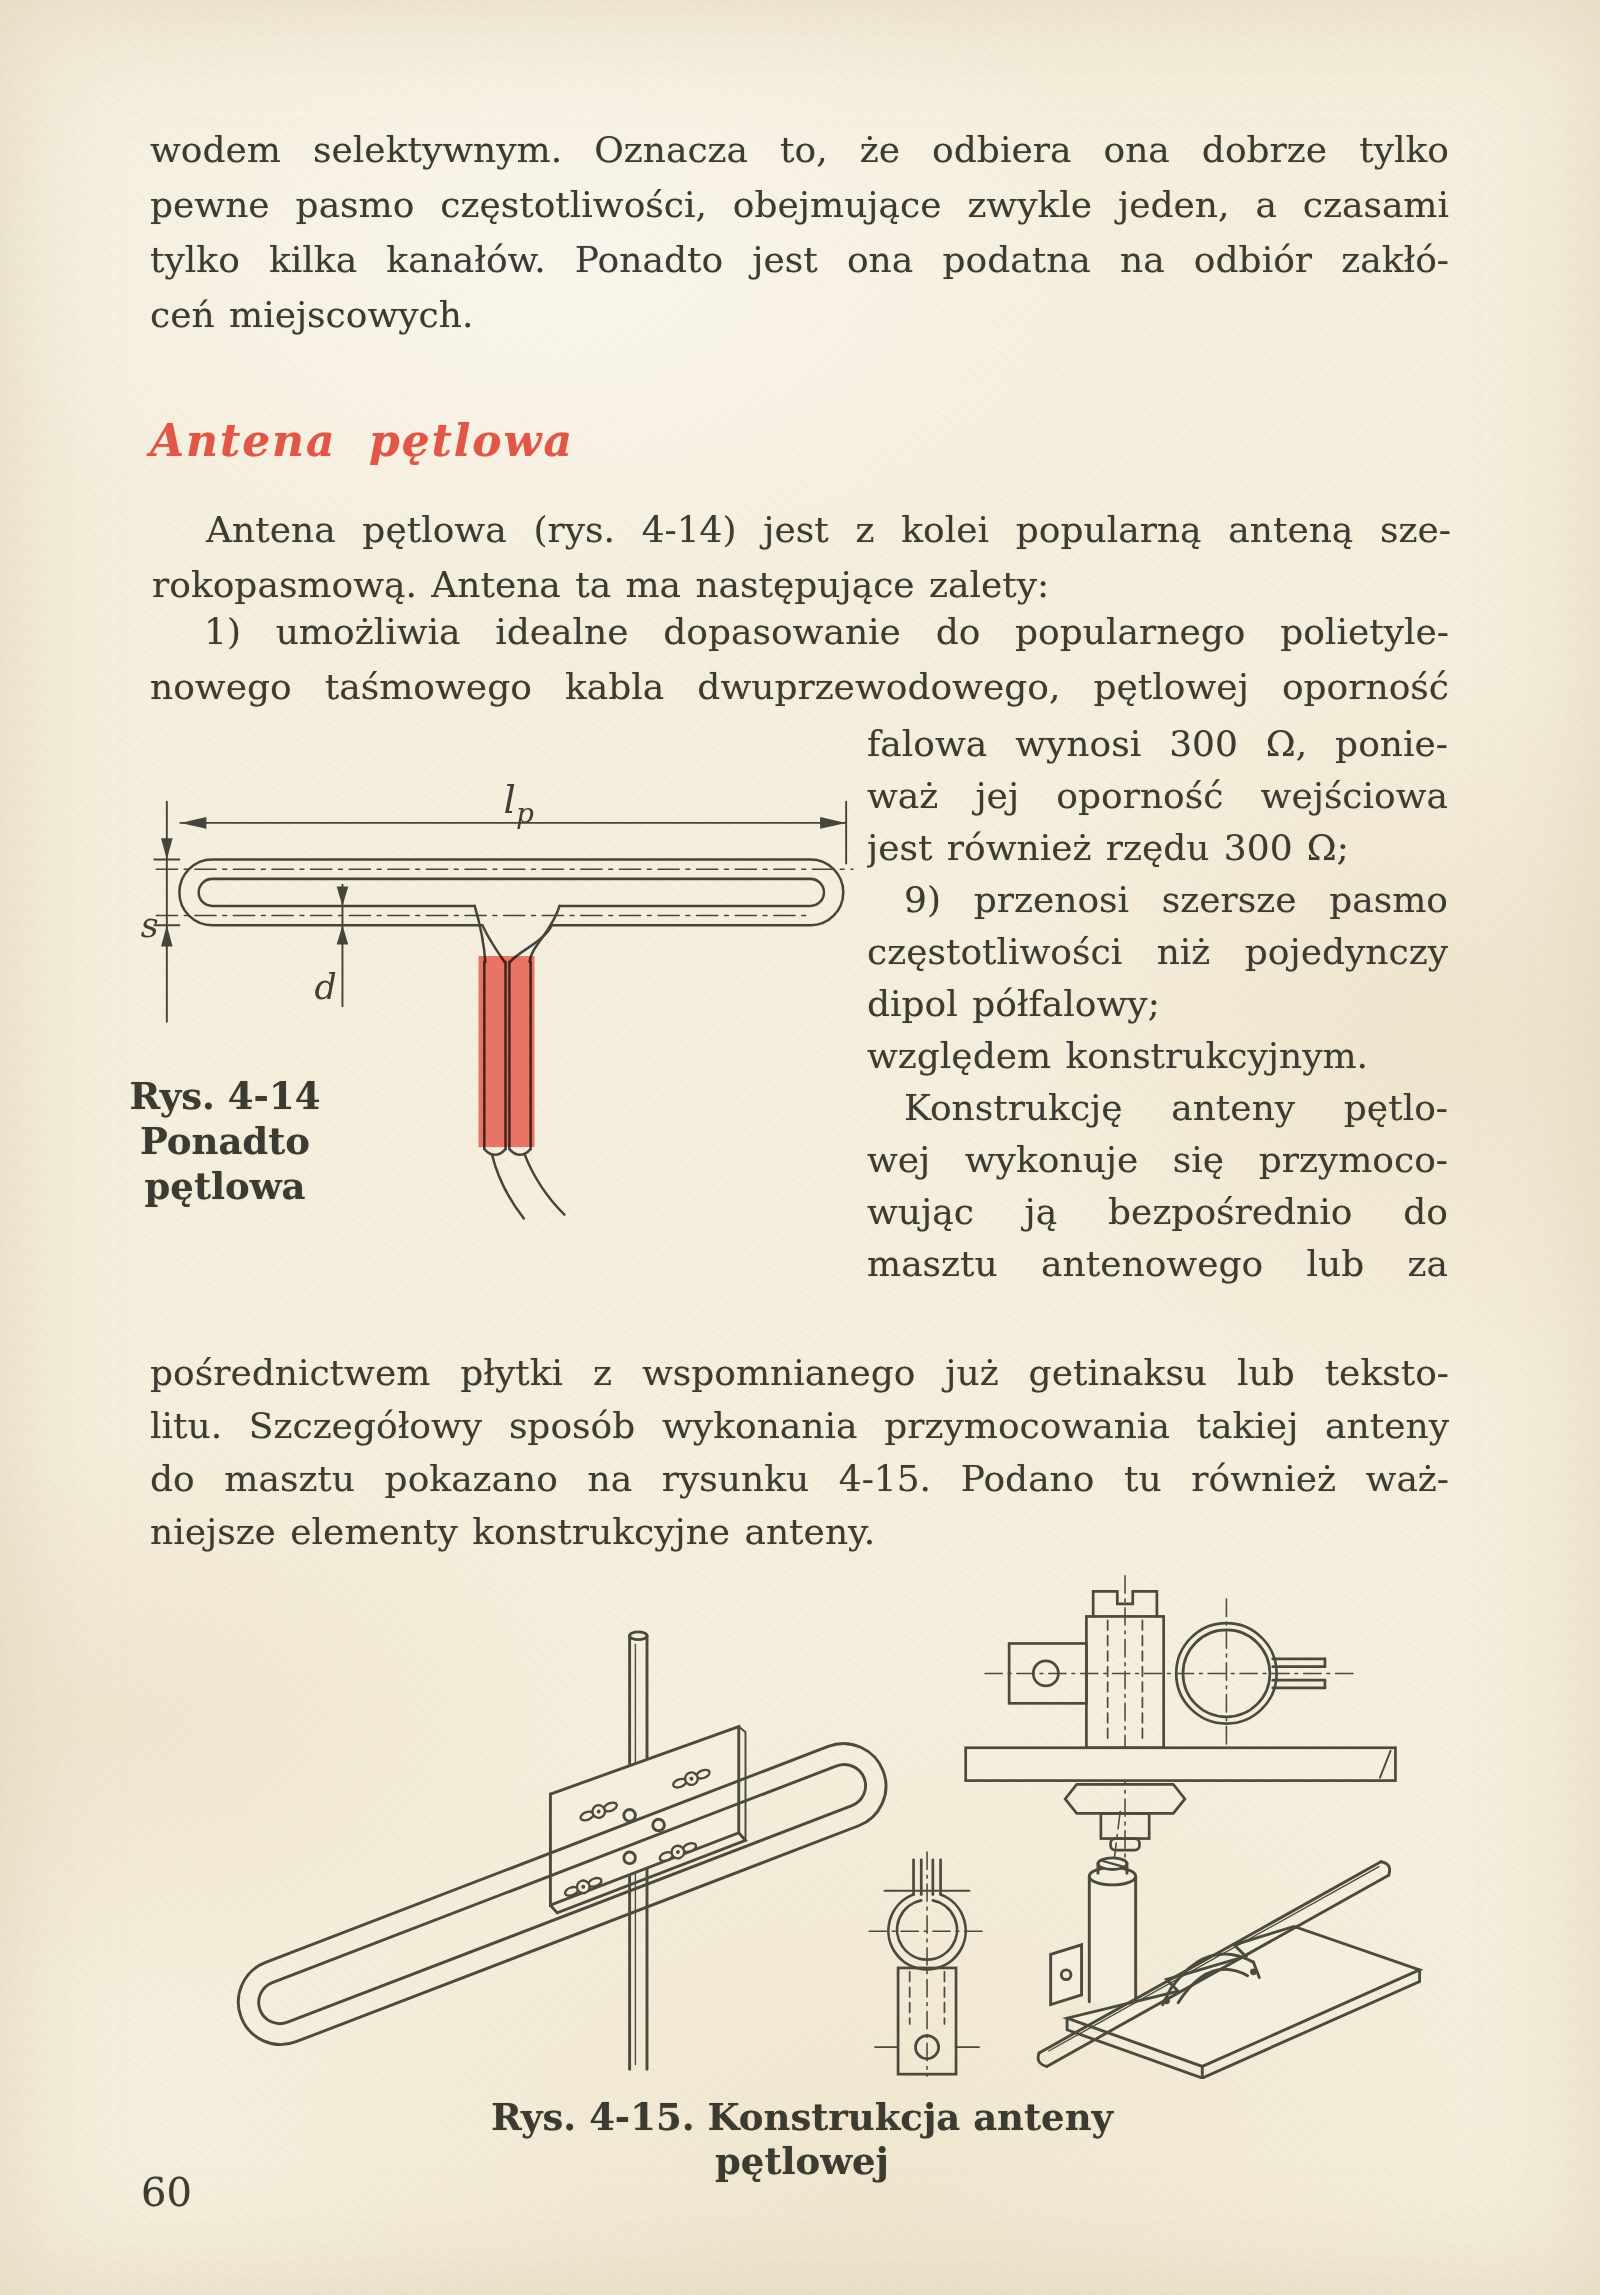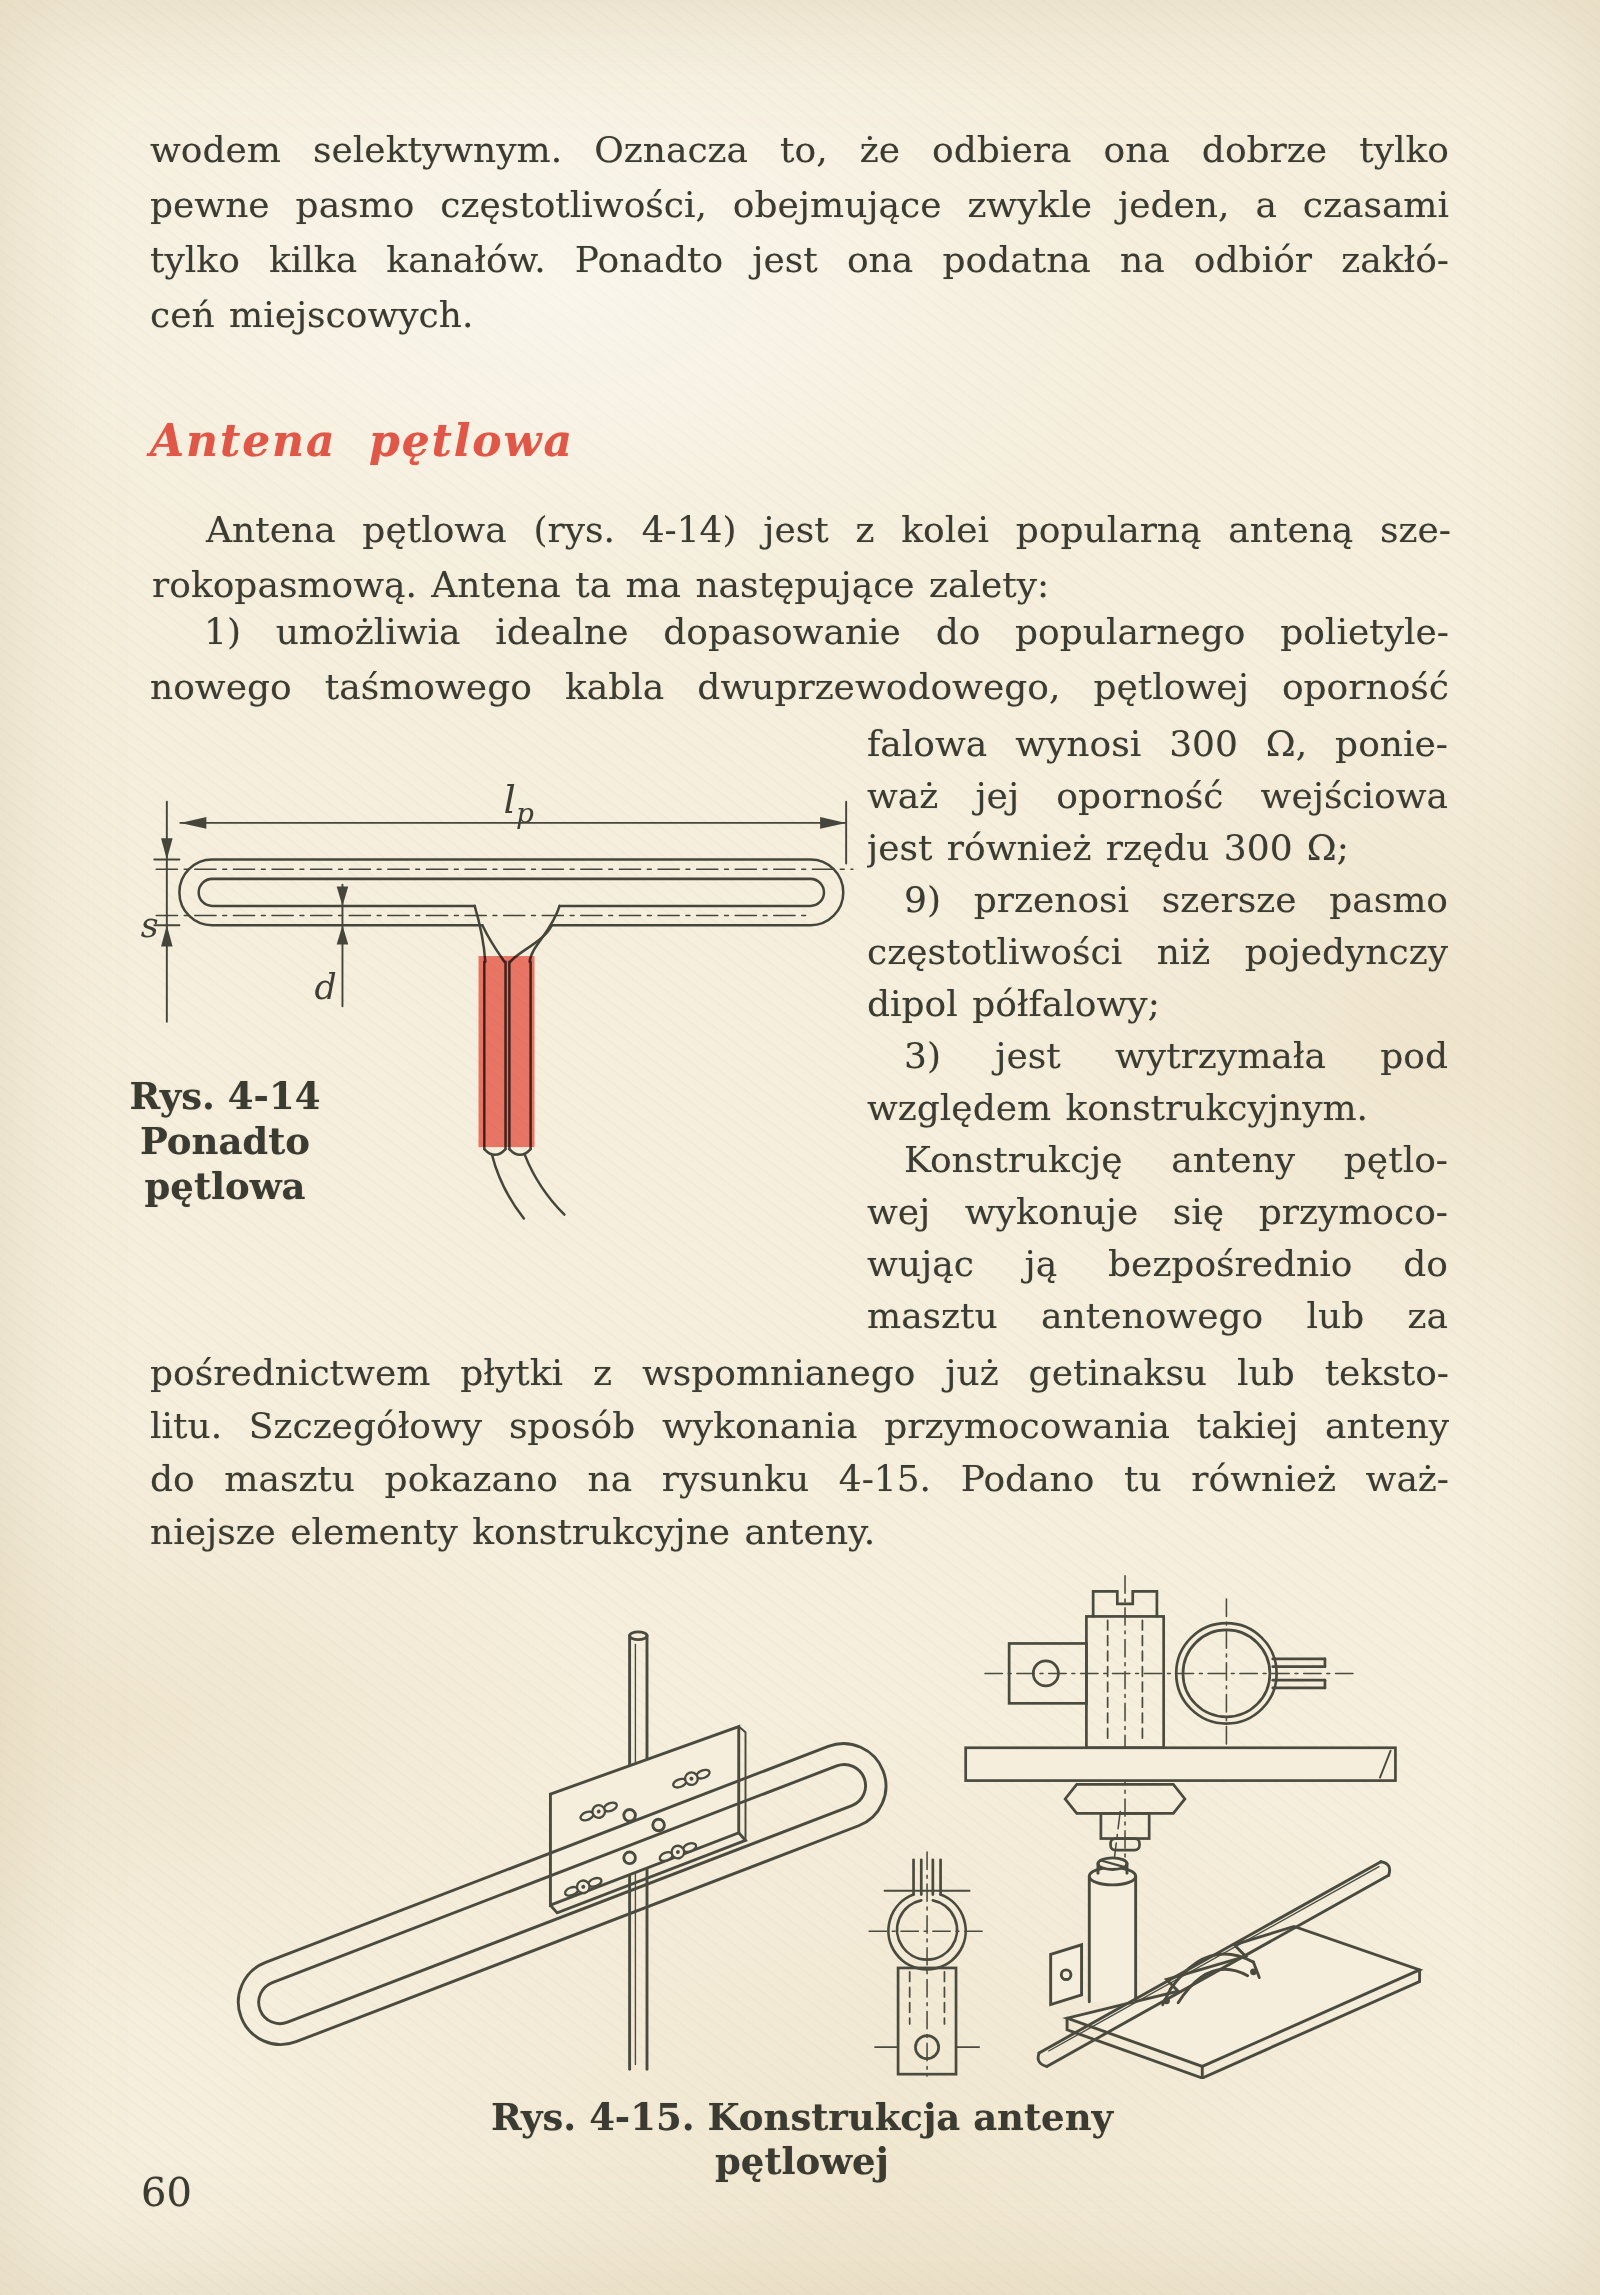--- a/index.html
+++ b/index.html
@@ -74,21 +74,20 @@
       <div class="ln just">nowego taśmowego kabla dwuprzewodowego, pętlowej oporność</div>
     </div>
 
   <div class="tb" id="rcol">
       <div class="ln just">falowa wynosi 300 Ω, ponie-</div>
       <div class="ln just">waż jej oporność wejściowa</div>
       <div class="ln">jest również rzędu 300 Ω;</div>
       <div class="ln just ind">9) przenosi szersze pasmo</div>
       <div class="ln just">częstotliwości niż pojedynczy</div>
       <div class="ln">dipol półfalowy;</div>
-      <div class="ln just ind">3) jest wytrzymała pod</div>
       <div class="ln">względem konstrukcyjnym.</div>
       <div class="ln just ind">Konstrukcję anteny pętlo-</div>
       <div class="ln just">wej wykonuje się przymoco-</div>
       <div class="ln just">wując ją bezpośrednio do</div>
       <div class="ln just">masztu antenowego lub za</div>
     </div>
 
   <div class="tb" id="p4">
       <div class="ln just">pośrednictwem płytki z wspomnianego już getinaksu lub teksto-</div>
       <div class="ln just">litu. Szczegółowy sposób wykonania przymocowania takiej anteny</div>

